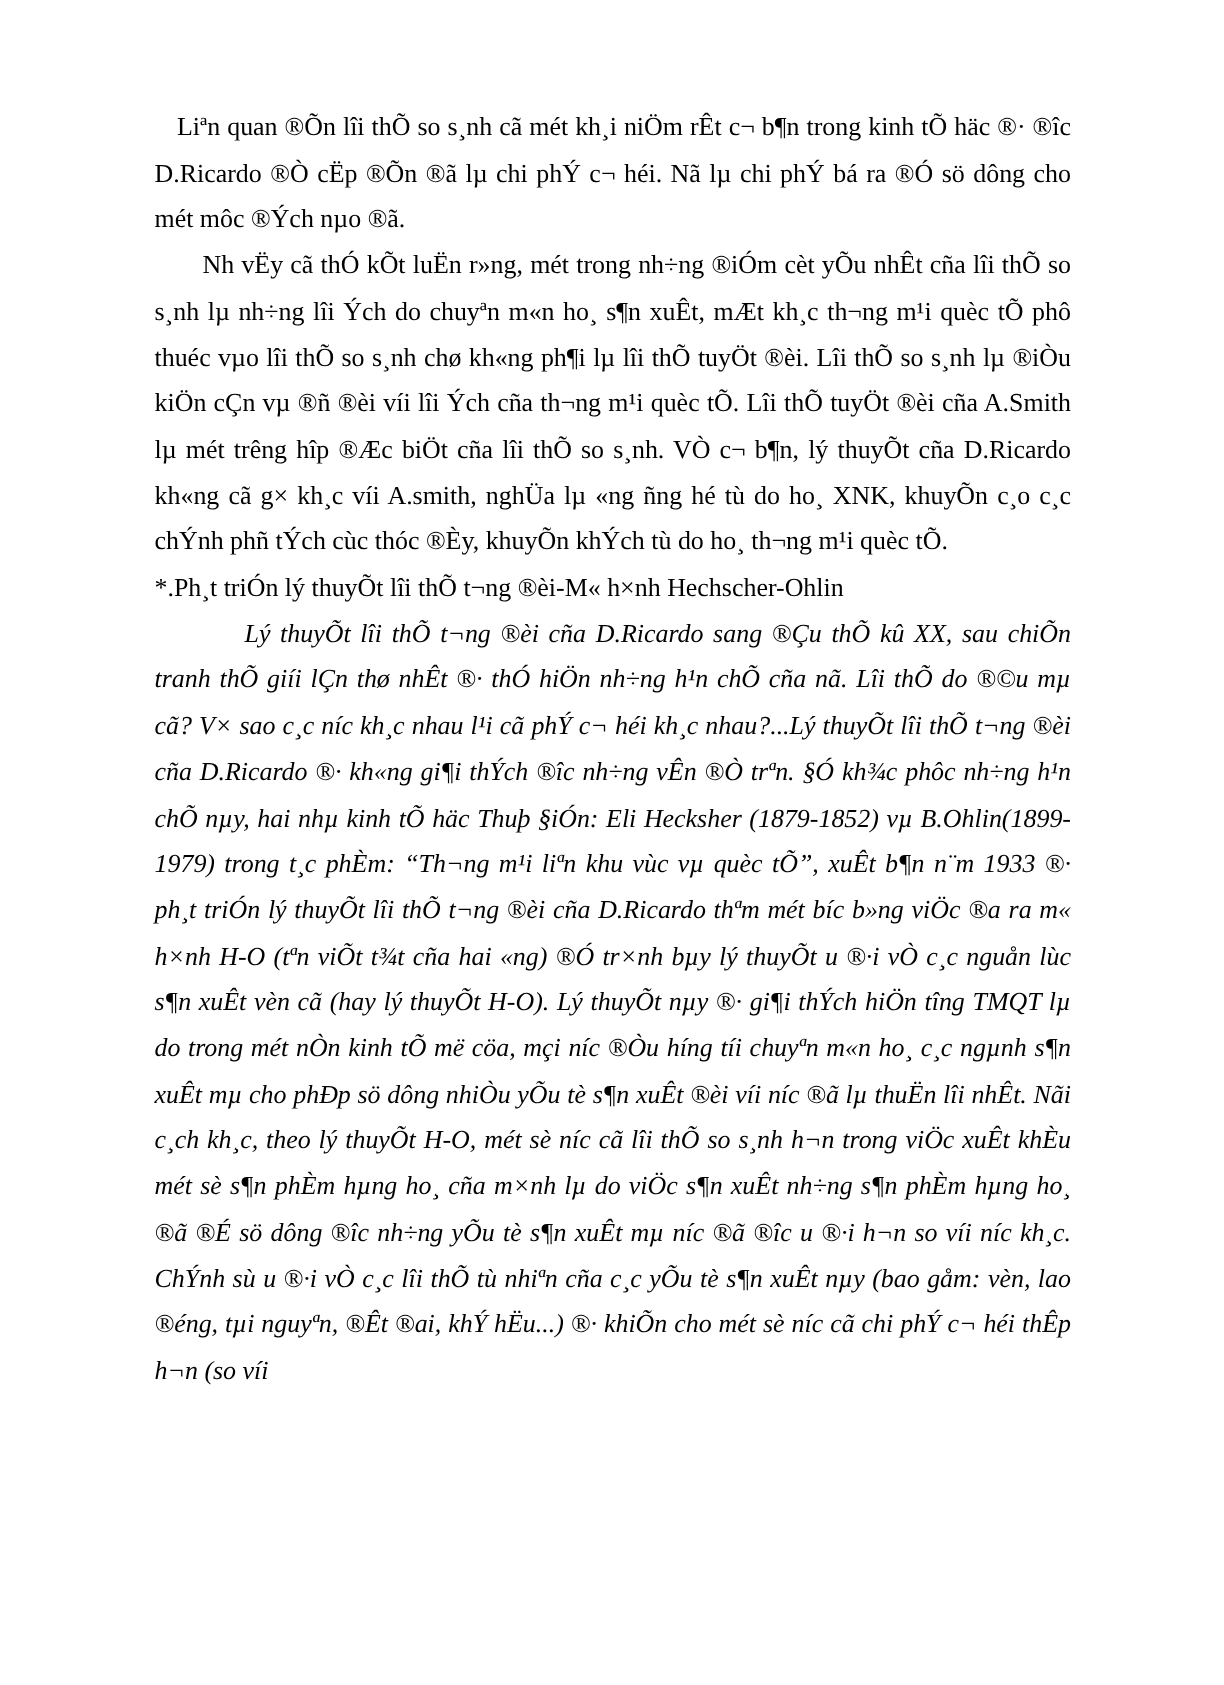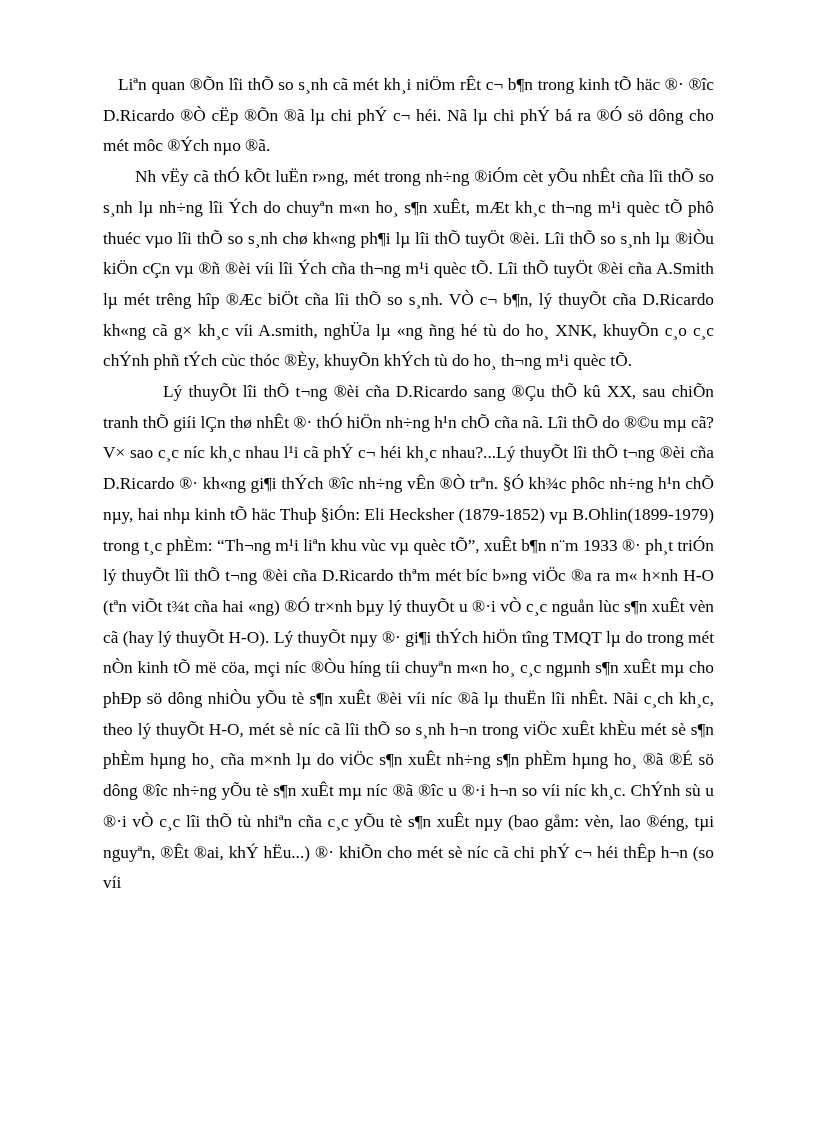--- a/index.html
+++ b/index.html
@@ -25,21 +25,21 @@
     line-height: 30.7px;
     text-align: justify;
   }
   .content p {
     margin: 0;
     padding: 0;
   }
   .para-1 { text-indent: 15px; }
   .para-2 { text-indent: 32px; margin-top: 7px; font-family: Liberation Serif, serif; }
   .section-heading { margin-top: 14px; text-indent: 0; text-align: left; }
-  .para-3 { text-indent: 60px; margin-top: 2px; }
+  .para-3 { text-indent: 60px; margin-top: 2px; font-style: italic; }
   .footnote-separator {
     position: absolute;
     left: 104px;
     top: 1052px;
     width: 652px;
     height: 1px;
     border-top: 1px solid #8f8f8f;
     border-bottom: 1px dotted #b8b8b8;
   }
   .page-edge-dotted-line {
@@ -55,20 +55,21 @@
 </head>
 <body>
 
 <div class="page">
 
   <div class="content">
     <p class="para-1">Liªn quan ®Õn lîi thÕ so s¸nh cã mét kh¸i niÖm rÊt c¬ b¶n trong kinh tÕ häc ®· ®îc D.Ricardo ®Ò cËp ®Õn ®ã lµ chi phÝ c¬ héi. Nã lµ chi phÝ bá ra ®Ó sö dông cho mét môc ®Ých nµo ®ã.</p>
 
     <p class="para-2">Nh vËy cã thÓ kÕt luËn r»ng, mét trong nh÷ng ®iÓm cèt yÕu nhÊt cña lîi thÕ so s¸nh lµ nh÷ng lîi Ých do chuyªn m«n ho¸ s¶n xuÊt, mÆt kh¸c th¬ng m¹i quèc tÕ phô thuéc vµo lîi thÕ so s¸nh chø kh«ng ph¶i lµ lîi thÕ tuyÖt ®èi. Lîi thÕ so s¸nh lµ ®iÒu kiÖn cÇn vµ ®ñ ®èi víi lîi Ých cña th¬ng m¹i quèc tÕ. Lîi thÕ tuyÖt ®èi cña A.Smith lµ mét trêng hîp ®Æc biÖt cña lîi thÕ so s¸nh. VÒ c¬ b¶n, lý thuyÕt cña D.Ricardo kh«ng cã g× kh¸c víi A.smith, nghÜa lµ «ng ñng hé tù do ho¸ XNK, khuyÕn c¸o c¸c chÝnh phñ tÝch cùc thóc ®Èy, khuyÕn khÝch tù do ho¸ th¬ng m¹i quèc tÕ.</p>
 
+    <p class="section-heading">*.Ph¸t triÓn lý thuyÕt lîi thÕ t¬ng ®èi-M« h×nh Hechscher-Ohlin</p>
 
     <p class="para-3">Lý thuyÕt lîi thÕ t¬ng ®èi cña D.Ricardo sang ®Çu thÕ kû XX, sau chiÕn tranh thÕ giíi lÇn thø nhÊt ®· thÓ hiÖn nh÷ng h¹n chÕ cña nã. Lîi thÕ do ®©u mµ cã? V× sao c¸c níc kh¸c nhau l¹i cã phÝ c¬ héi kh¸c nhau?...Lý thuyÕt lîi thÕ t¬ng ®èi cña D.Ricardo ®· kh«ng gi¶i thÝch ®îc nh÷ng vÊn ®Ò trªn. §Ó kh¾c phôc nh÷ng h¹n chÕ nµy, hai nhµ kinh tÕ häc Thuþ §iÓn: Eli Hecksher (1879-1852) vµ B.Ohlin(1899-1979) trong t¸c phÈm: “Th¬ng m¹i liªn khu vùc vµ quèc tÕ”, xuÊt b¶n n¨m 1933 ®· ph¸t triÓn lý thuyÕt lîi thÕ t¬ng ®èi cña D.Ricardo thªm mét bíc b»ng viÖc ®a ra m« h×nh H-O (tªn viÕt t¾t cña hai «ng) ®Ó tr×nh bµy lý thuyÕt u ®·i vÒ c¸c nguån lùc s¶n xuÊt vèn cã (hay lý thuyÕt H-O). Lý thuyÕt nµy ®· gi¶i thÝch hiÖn tîng TMQT lµ do trong mét nÒn kinh tÕ më cöa, mçi níc ®Òu híng tíi chuyªn m«n ho¸ c¸c ngµnh s¶n xuÊt mµ cho phÐp sö dông nhiÒu yÕu tè s¶n xuÊt ®èi víi níc ®ã lµ thuËn lîi nhÊt. Nãi c¸ch kh¸c, theo lý thuyÕt H-O, mét sè níc cã lîi thÕ so s¸nh h¬n trong viÖc xuÊt khÈu mét sè s¶n phÈm hµng ho¸ cña m×nh lµ do viÖc s¶n xuÊt nh÷ng s¶n phÈm hµng ho¸ ®ã ®É sö dông ®îc nh÷ng yÕu tè s¶n xuÊt mµ níc ®ã ®îc u ®·i h¬n so víi níc kh¸c. ChÝnh sù u ®·i vÒ c¸c lîi thÕ tù nhiªn cña c¸c yÕu tè s¶n xuÊt nµy (bao gåm: vèn, lao ®éng, tµi nguyªn, ®Êt ®ai, khÝ hËu...) ®· khiÕn cho mét sè níc cã chi phÝ c¬ héi thÊp h¬n (so víi</p>
   </div>
 
   <div class="footnote-separator"></div>
 
   <div class="page-edge-dotted-line"></div>
 
 </div>
 

